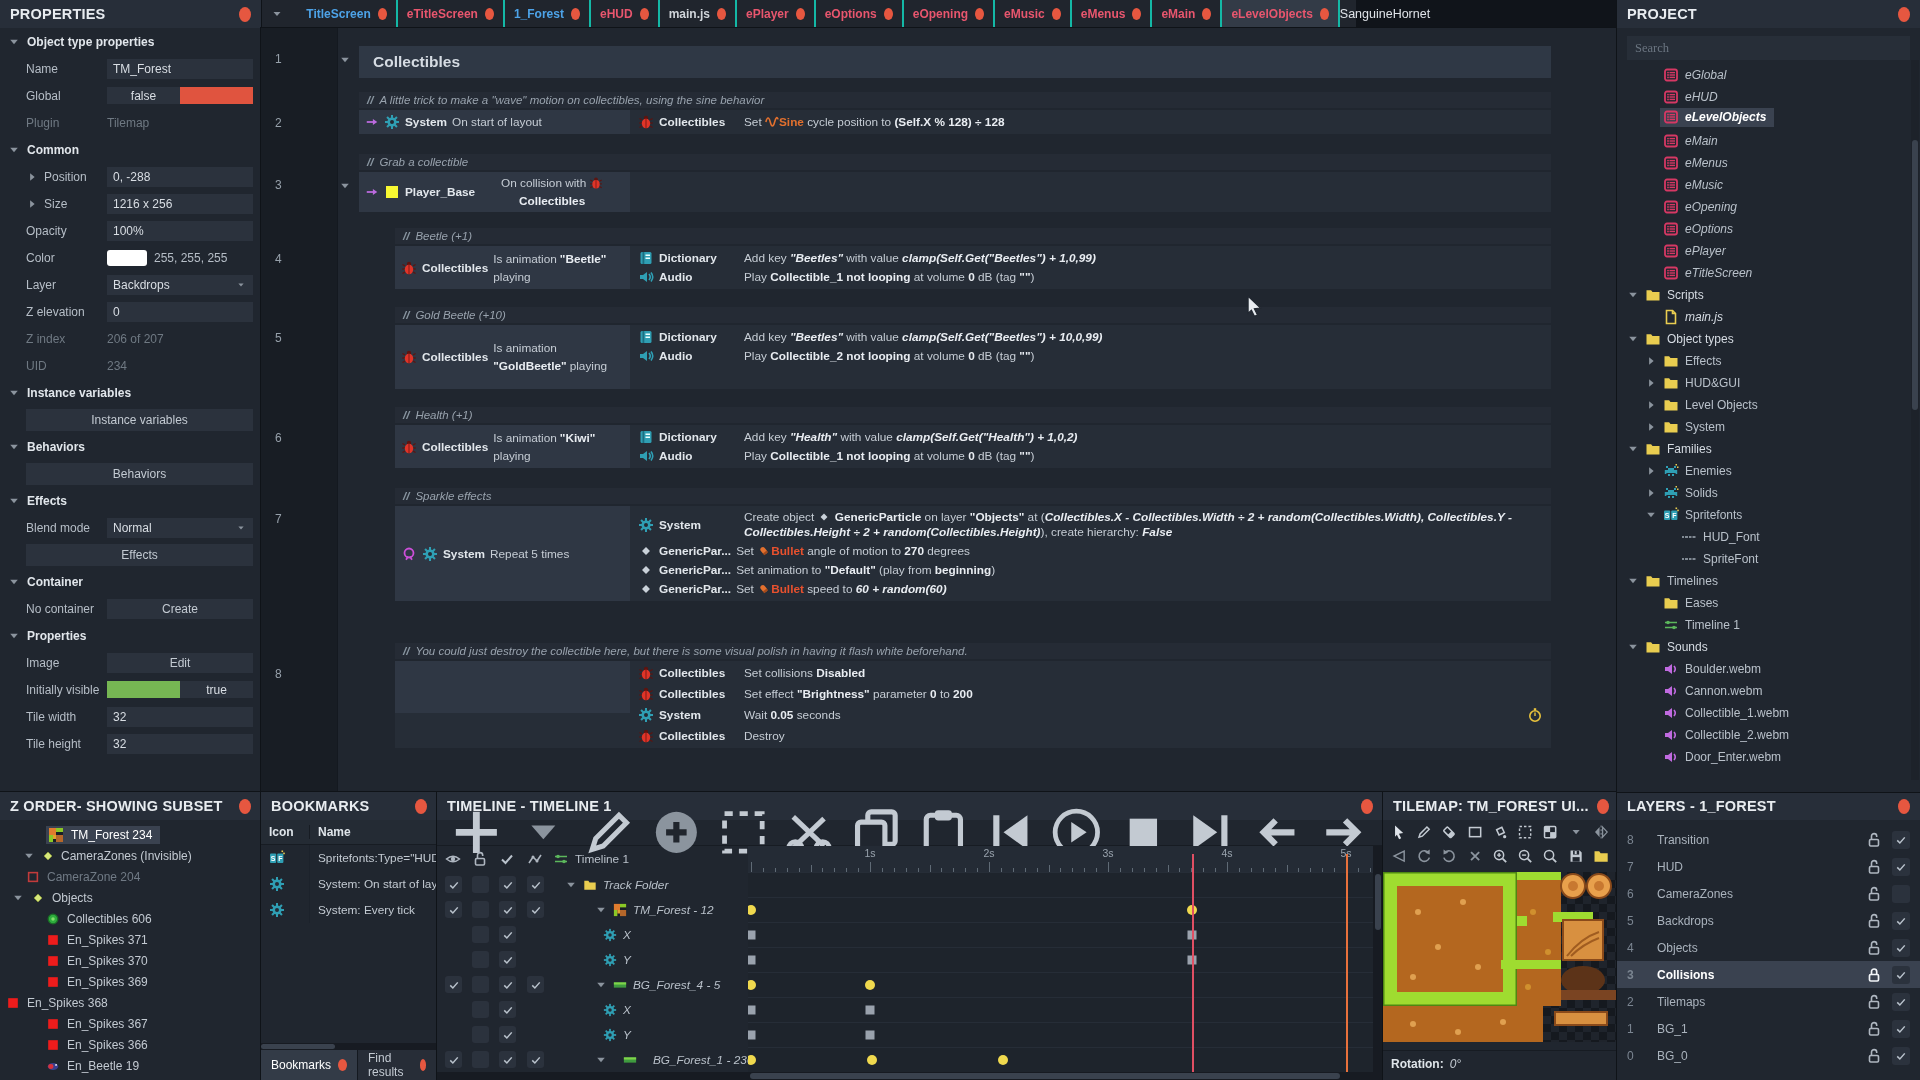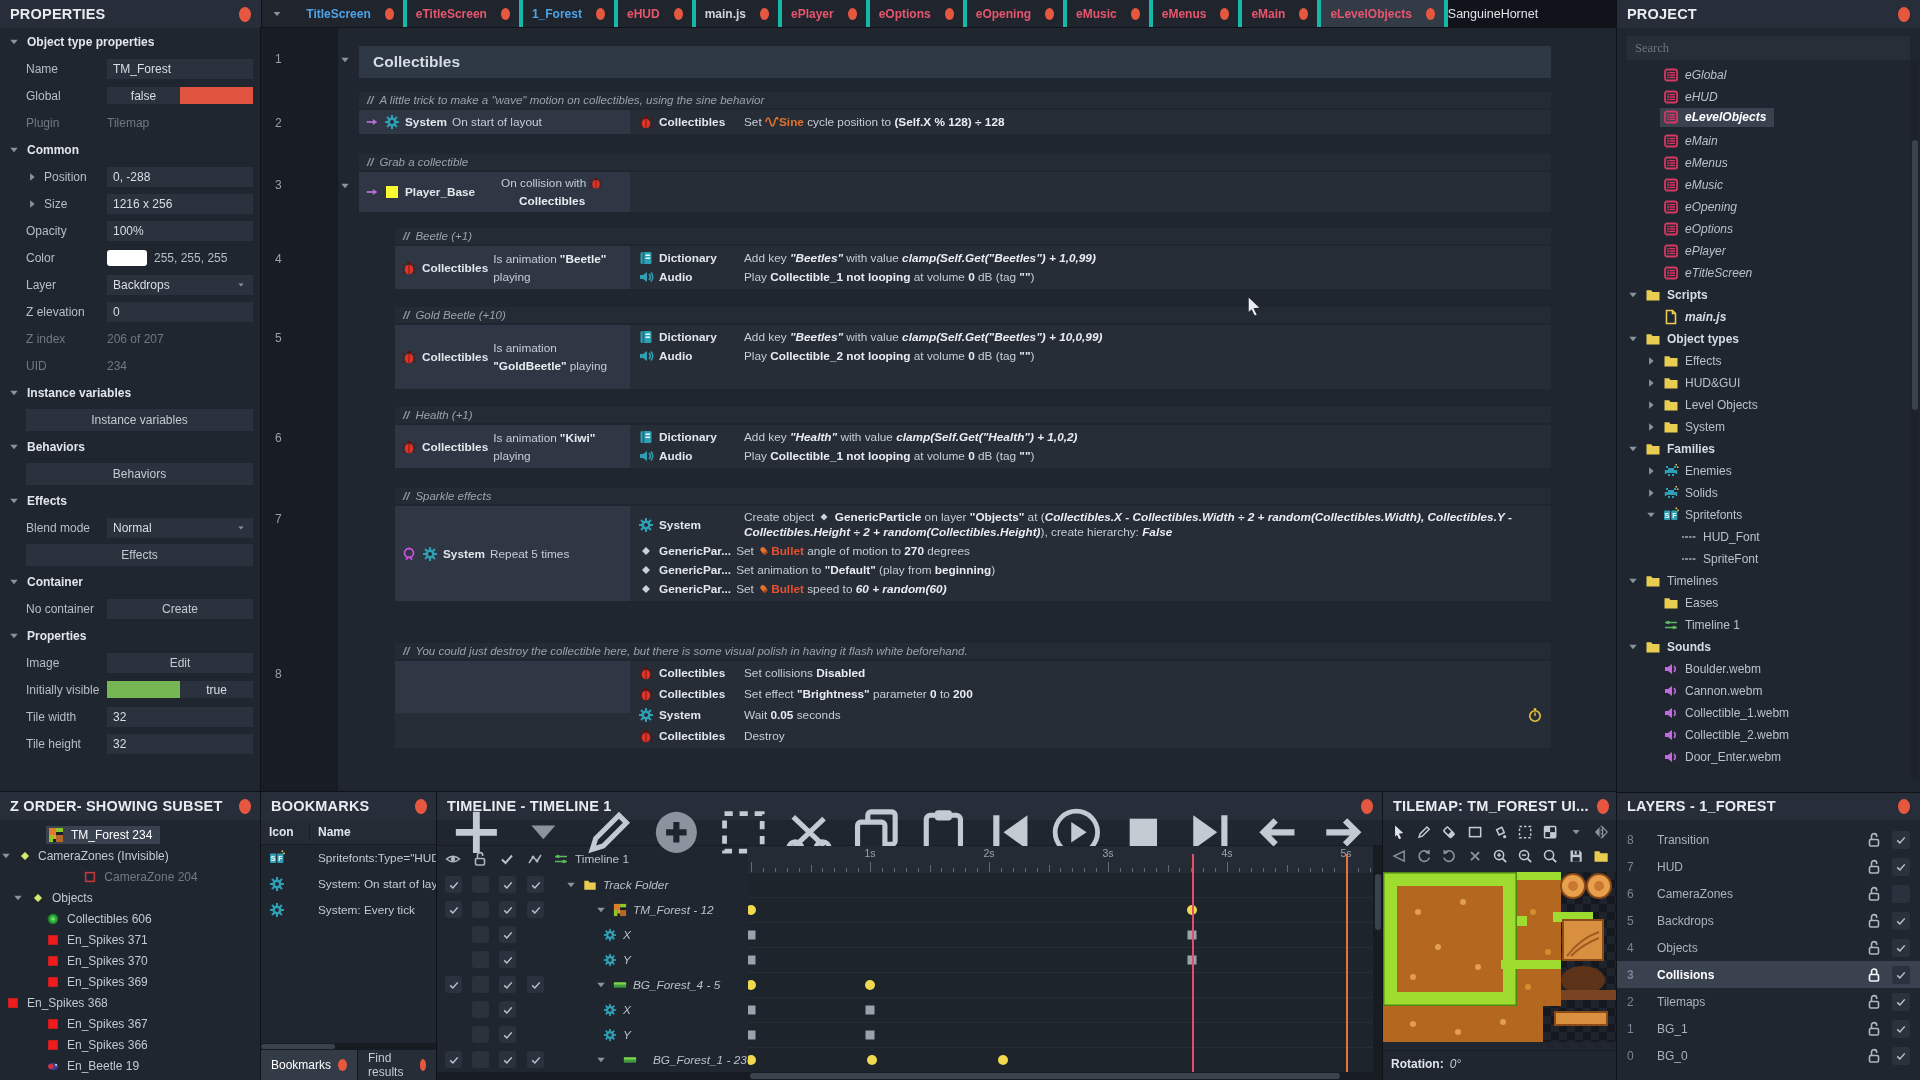--- a/index.html
+++ b/index.html
@@ -8,21 +8,21 @@
   .phead{height:28px;display:flex;align-items:center;gap:8px;padding:0 10px;background:#272e39;font-weight:bold;font-size:14.5px;color:#e8ecf0;letter-spacing:.2px;white-space:nowrap;overflow:hidden;}
   .pdot{width:12px;height:15px;border-radius:50%;background:#e65740;margin-left:auto;flex:none;}
   svg{display:block}
   .ic16{width:16px;height:16px;flex:none}
   .ic14{width:14px;height:14px;flex:none}
   .ic12{width:12px;height:12px;flex:none}
   
   #topbar{left:261px;top:0;width:1356px;height:28px;background:#20252d;display:flex;align-items:stretch;}
   .tbtool{display:flex;align-items:center;gap:4px;padding:0 7px;color:#dfe4ea;font-weight:bold;font-size:13px;}
   .tbsep{width:1px;background:#141920;margin:3px 2px;}
-  .tab{display:flex;align-items:center;gap:14px;padding:0 9px;font-size:12px;font-weight:bold;border-right:4px solid #14b8a6;white-space:nowrap;}
+  .tab{display:flex;align-items:center;gap:7px;padding:0 9px;font-size:12px;font-weight:bold;border-right:2px solid #14b8a6;white-space:nowrap;}
   .tab .tdot{width:9px;height:12px;border-radius:50%;background:#e65740;}
   .tab.blue{color:#4da3e8}.tab.pink{color:#e8566e}.tab.plain{color:#d0d5da}
   .tab.active{background:#333b47;}
   #tb-user{margin-left:auto;display:flex;align-items:center;gap:8px;padding-right:10px;color:#dfe3e8;font-size:12.5px;}
   
   #properties{left:0;top:0;width:261px;height:792px;}
   .prow{height:27px;display:flex;align-items:center;padding:0 8px 0 26px;color:#b6bec7;}
   .prow.sect{padding-left:8px;font-weight:bold;color:#e1e6eb;gap:7px;}
   .prow.dim, .prow.dim .pval{color:#6f7983;}
   .plabel{flex:1;display:flex;align-items:center;gap:6px;white-space:nowrap;overflow:hidden}
@@ -114,21 +114,21 @@
   .lrow .lnum{width:30px;color:#7b8591;}
   .lrow .lname{flex:1;white-space:nowrap;overflow:hidden;}
   .lrow.sel{background:#3a4250;color:#fff;font-weight:bold;}
   .lrow .lchk{width:18px;height:18px;background:#2b323d;border-radius:3px;margin-left:10px;display:flex;align-items:center;justify-content:center;}
   
   #projectp{left:1617px;top:0;width:303px;height:792px;}
   #pj-search{margin:8px 10px 4px 10px;height:24px;background:#272e38;display:flex;align-items:center;padding:0 8px;color:#6b7581;font-size:12.5px;font-family:Liberation Serif, serif;}
   .pjrow{height:22px;display:flex;align-items:center;position:relative;font-size:12px;color:#b9c1ca;white-space:nowrap;}
   .pjrow .pjlabel{position:absolute;}
   .pjrow .it{font-style:italic;}
-  .pjrow .bd{font-weight:bold;color:#d6dce3;}
+  .pjrow .bd{font-weight:normal;color:#d6dce3;}
   .pjsel{background:#3a4250;padding:1px 8px 2px 3px;color:#fff;font-weight:bold;font-style:italic;display:inline-flex;align-items:center;gap:6px;}
   #pj-scroll{position:absolute;right:1px;top:60px;width:8px;height:720px;background:#1d222a;}
   #pj-thumb{position:absolute;left:1px;top:80px;width:6px;height:270px;background:#3a424e;border-radius:3px;}
   #cursor{position:absolute;left:1244px;top:293px;width:22px;height:26px;z-index:99;}
 </style>
 </head>
 <body>
 
 <div id="root">
 
@@ -1045,34 +1045,34 @@
                 <rect x="1" y="1" width="7" height="7" fill="#e07c2e"></rect>
                 <rect x="8" y="1" width="7" height="4" fill="#8bc826"></rect>
                 <rect x="1" y="8" width="4" height="7" fill="#8bc826"></rect>
                 <rect x="8" y="8" width="7" height="7" fill="#b5672a"></rect>
                 <rect x="5" y="8" width="3" height="4" fill="#e0a02e"></rect>
               </svg>
             </span>
             <span>TM_Forest 234</span>
           </span>
         </div>
-        <div class="zrow" style="padding-left: 0; gap: 6px;">
+        <div class="zrow" style="padding-left: 23px; gap: 6px;">
           <span class="ic12">
             <svg viewBox="0 0 16 16" width="100%" height="100%">
               <path d="M3 5 L13 5 L8 11 Z" fill="#8b949e"></path>
             </svg>
           </span>
           <span class="ic14">
             <svg viewBox="0 0 16 16" width="100%" height="100%">
               <rect x="4.8" y="4.8" width="6.4" height="6.4" transform="rotate(45 8 8)" fill="#d7e87a" stroke="#8a9a40"></rect>
             </svg>
           </span>
           <span>CameraZones (Invisible)</span>
         </div>
-        <div class="zrow dim" style="padding-left: 26px; justify-content: center;">
+        <div class="zrow dim" style="padding-left: 26px;">
           <span class="ic14">
             <svg viewBox="0 0 16 16" width="100%" height="100%">
               <rect x="3" y="3" width="10" height="10" fill="none" stroke="#c23b3b" stroke-width="1.8"></rect>
             </svg>
           </span>
           <span>CameraZone 204</span>
         </div>
         <div class="zrow" style="padding-left: 12px;">
           <span class="ic12">
             <svg viewBox="0 0 16 16" width="100%" height="100%">

